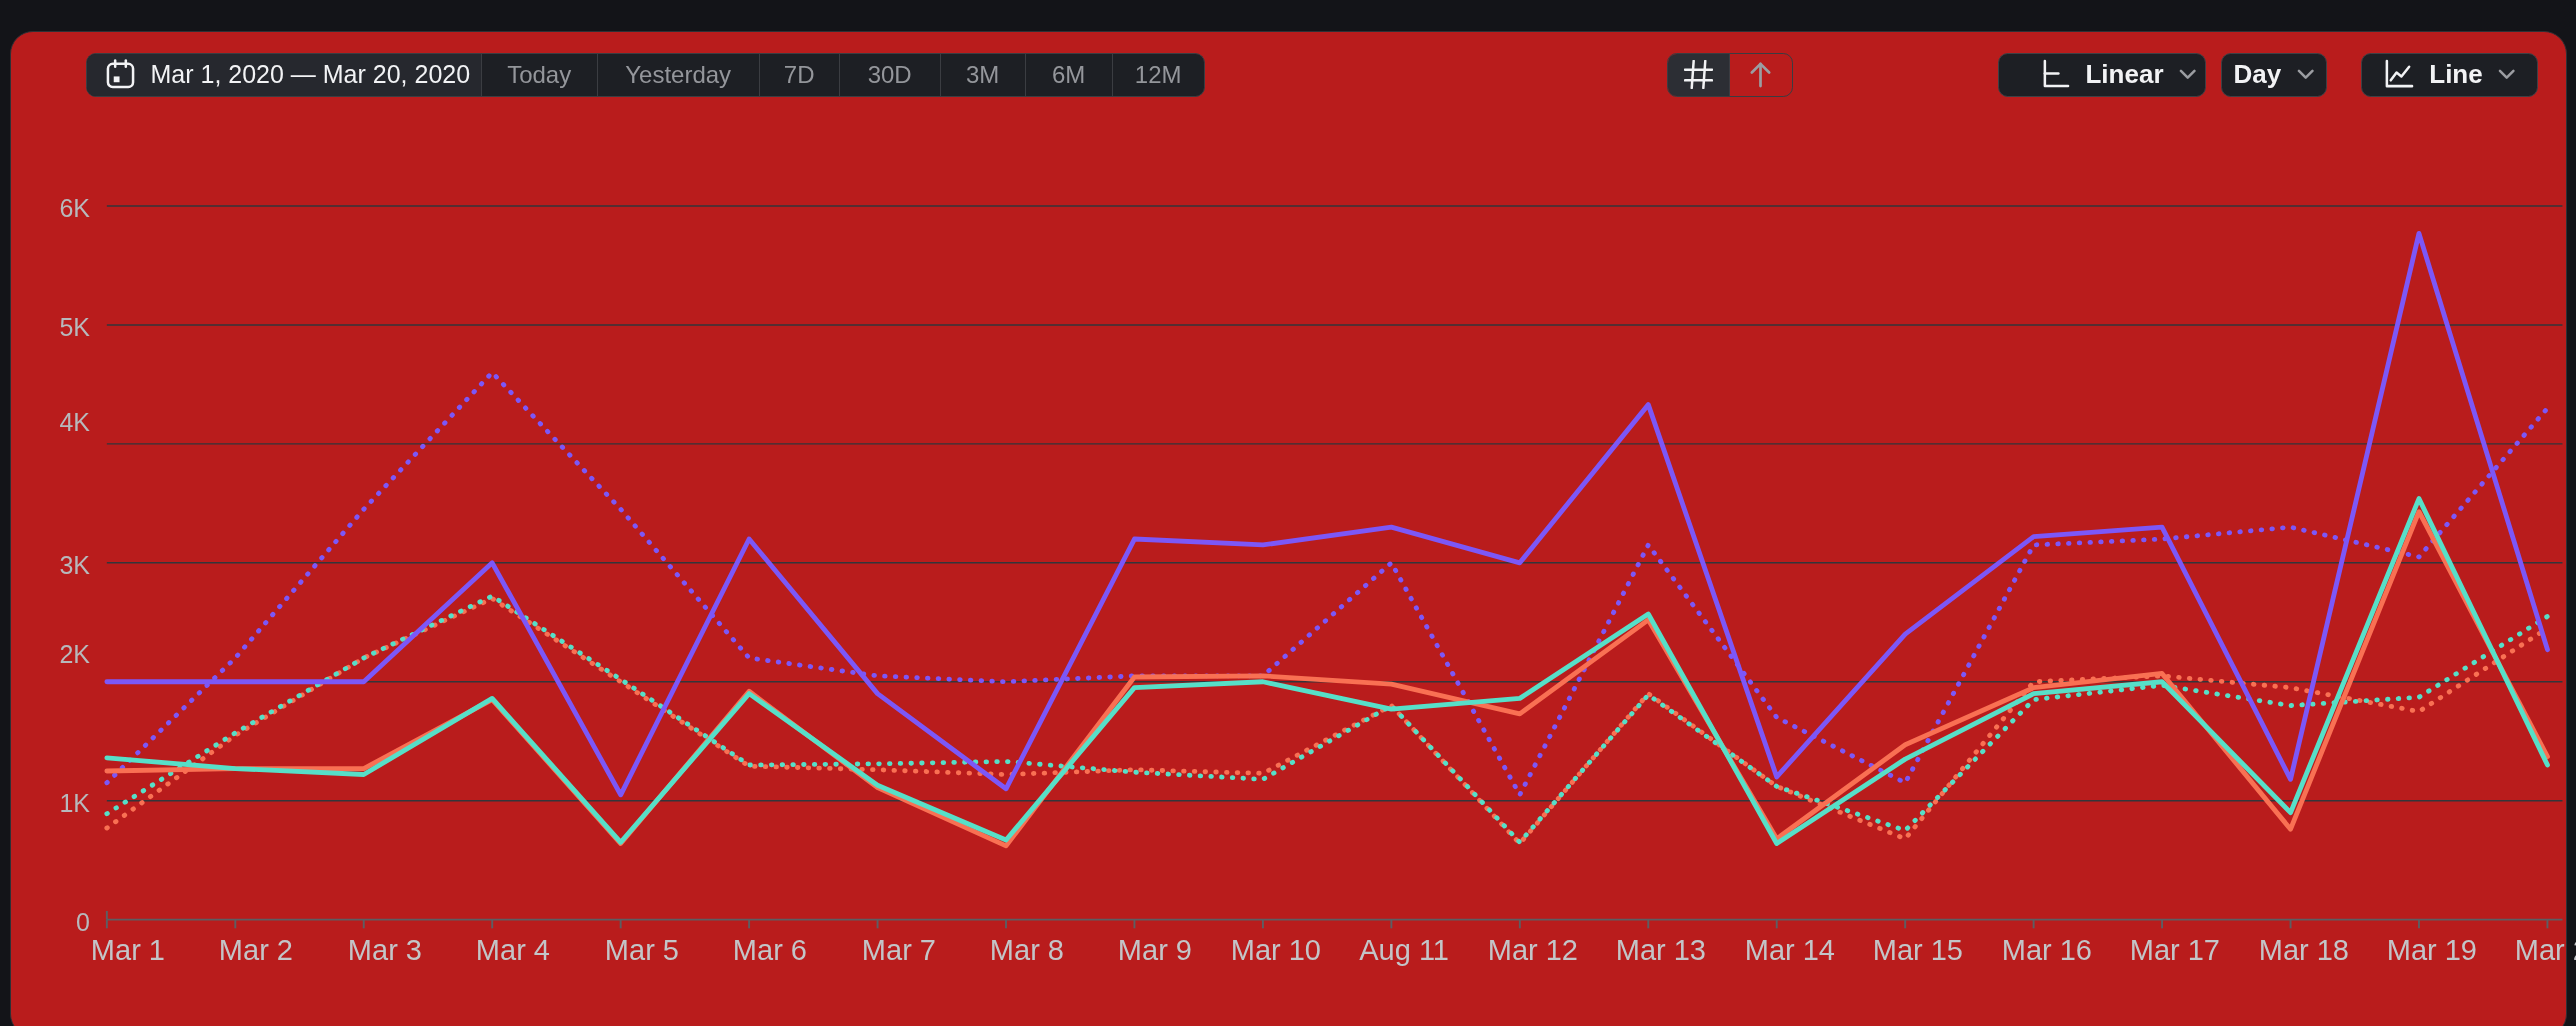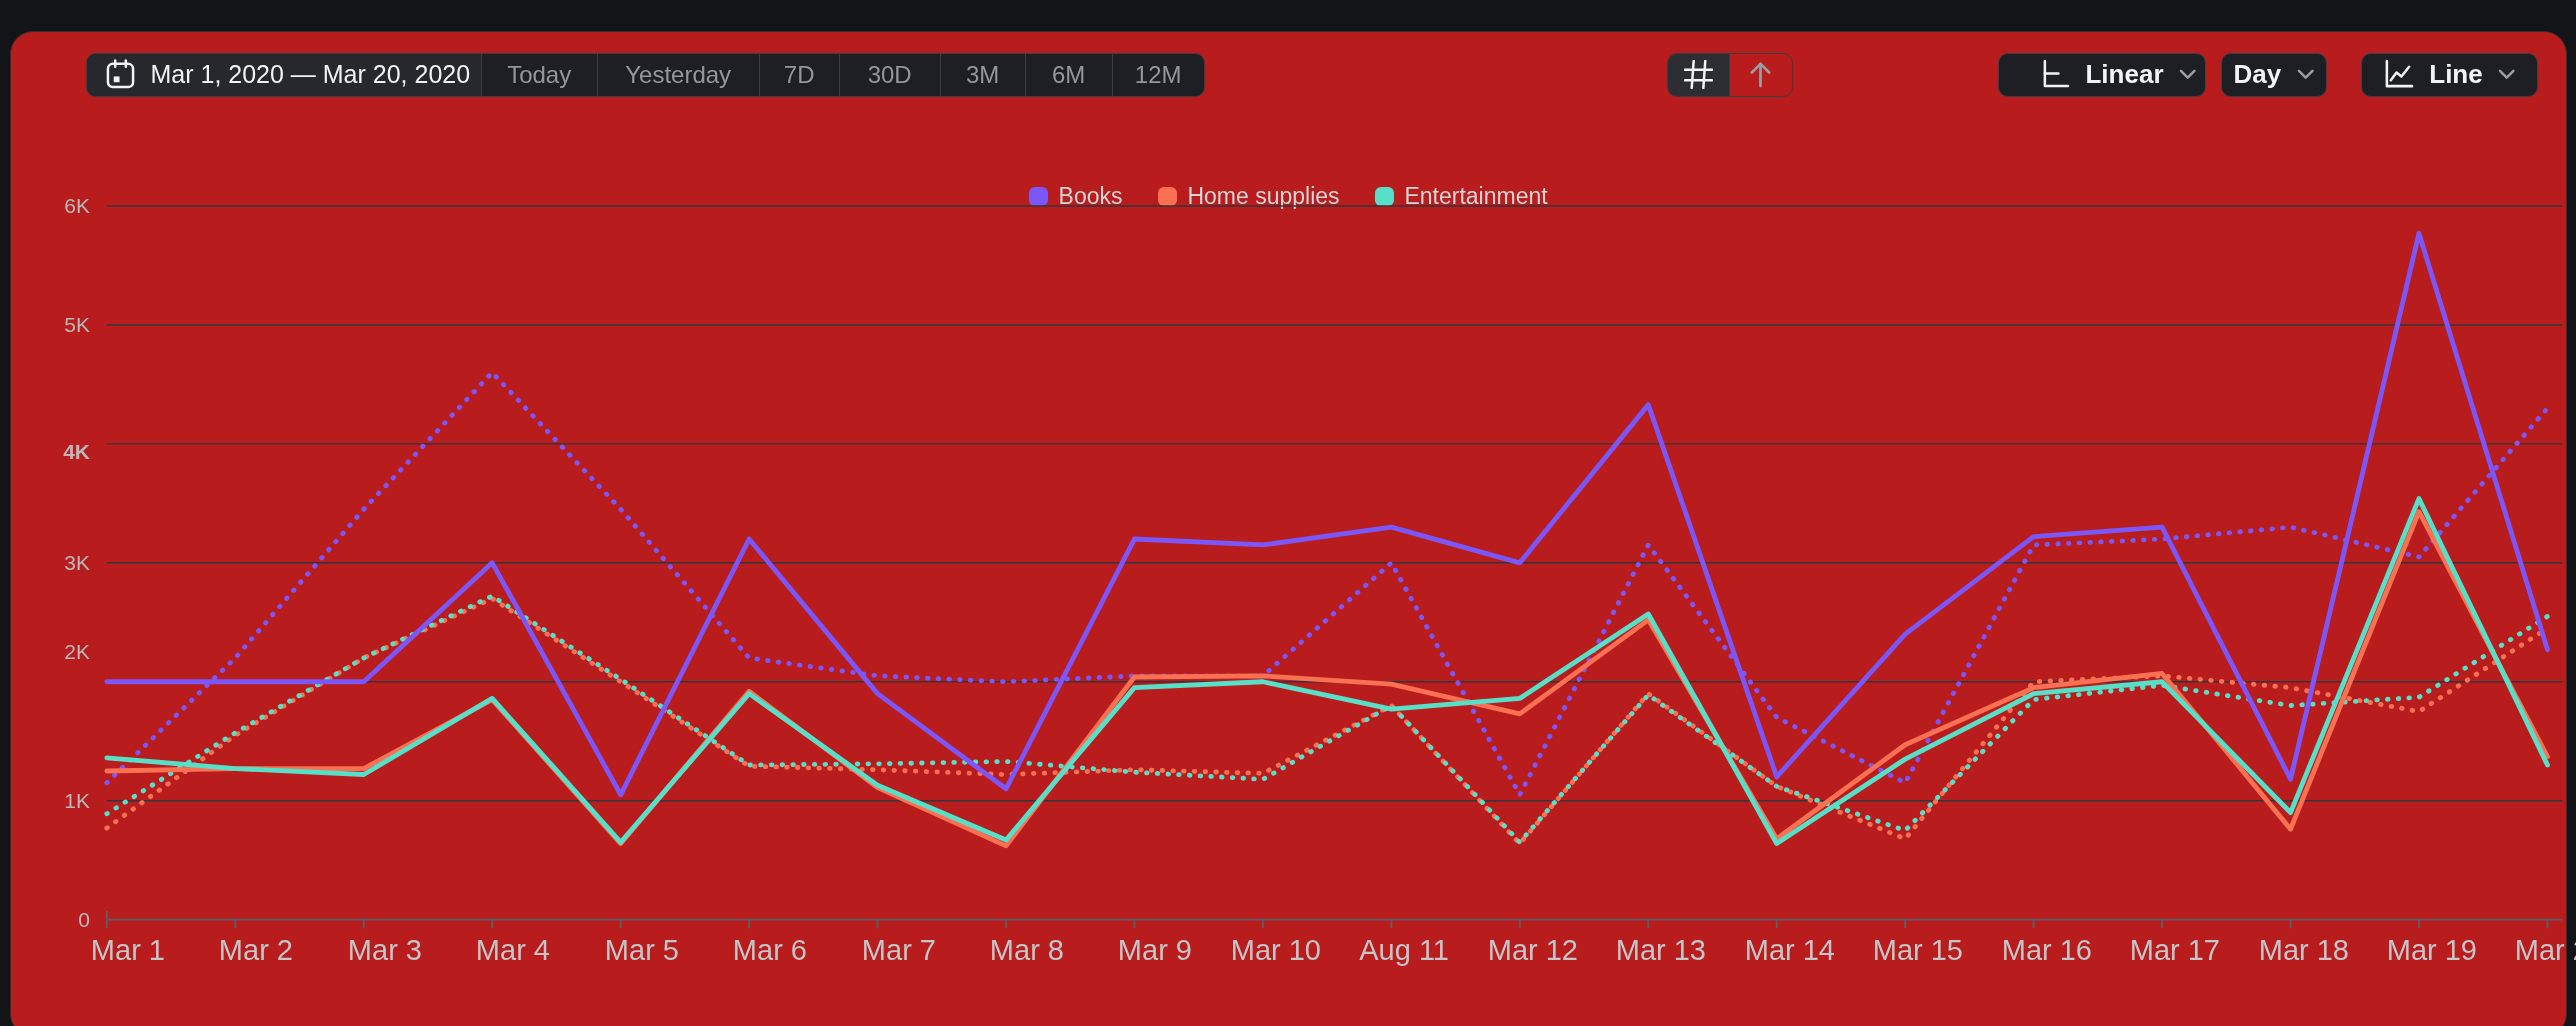--- a/index.html
+++ b/index.html
@@ -45,21 +45,21 @@
   #interval-drop { left:2210px; width:106px; }
   #type-drop { left:2350px; width:177px; }
   
   #legend { position:absolute; left:0; top:151px; width:100%; display:flex;
             justify-content:center; gap:35px; }
   .leg-item { display:flex; align-items:center; gap:10.6px; cursor:pointer; }
   .leg-swatch { width:19.3px; height:19.3px; border-radius:5.8px; }
   .leg-label { font-size:23px; color:#d2d4d7; }
   
   #chart-svg { position:absolute; left:0; top:0; width:2576px; height:1027px; }
-  .ylab { position:absolute; width:58px; text-align:right; font-size:21px; color:#b7b9bc; }
+  .ylab { position:absolute; width:58px; text-align:right; font-size:25px; color:#b7b9bc; }
   .xlab { position:absolute; width:116px; text-align:right; font-size:29px; color:#c3c5c8; }
   .icon-stroke { stroke:#f2f3f5; stroke-width:2.6; fill:none; stroke-linecap:round; stroke-linejoin:round; }
   .icon-gray   { stroke:#9b9da2; fill:none; stroke-linecap:round; stroke-linejoin:round; }
 </style>
 </head>
 <body>
 
 <div id="card">
 
   <div id="date-control" class="ctl">
@@ -132,34 +132,20 @@
         <polyline points="4,2 4,28 30,28" class="icon-stroke"></polyline>
         <polyline points="8,22 14,14 19,18 27,8" class="icon-stroke"></polyline>
       </svg>
     </span>
     <span>Line</span>
     <svg width="17.4" height="10.6" viewBox="0 0 18 11">
       <polyline points="2,2 9,9 16,2" class="icon-gray" stroke-width="2.6"></polyline>
     </svg>
   </div>
 
-  <div id="legend">
-      <div class="leg-item">
-        <span class="leg-swatch" style="background: rgb(124, 87, 247);"></span>
-        <span class="leg-label">Books</span>
-      </div>
-      <div class="leg-item">
-        <span class="leg-swatch" style="background: rgb(249, 112, 83);"></span>
-        <span class="leg-label">Home supplies</span>
-      </div>
-      <div class="leg-item">
-        <span class="leg-swatch" style="background: rgb(87, 223, 200);"></span>
-        <span class="leg-label">Entertainment</span>
-      </div>
-    </div>
 </div>
 
 <svg id="chart-svg" viewBox="0 0 2664 1062">
     <line x1="110.5" y1="828" x2="2650" y2="828" stroke="#33353a" stroke-width="1.5"></line>
     <line x1="110.5" y1="705" x2="2650" y2="705" stroke="#33353a" stroke-width="1.5"></line>
     <line x1="110.5" y1="582" x2="2650" y2="582" stroke="#33353a" stroke-width="1.5"></line>
     <line x1="110.5" y1="459" x2="2650" y2="459" stroke="#33353a" stroke-width="1.5"></line>
     <line x1="110.5" y1="336" x2="2650" y2="336" stroke="#33353a" stroke-width="1.5"></line>
     <line x1="110.5" y1="213" x2="2650" y2="213" stroke="#33353a" stroke-width="1.5"></line>
     <line x1="110.5" y1="951" x2="2650" y2="951" stroke="#5c5e63" stroke-width="2"></line>
@@ -189,21 +175,21 @@
     <polyline points="110.5,841.5 243.3,757.9 376.2,680.4 509.0,616.4 641.9,702.5 774.7,791.1 907.5,789.9 1040.4,787.4 1173.2,798.5 1306.1,805.9 1438.9,729.6 1571.7,871.0 1704.6,718.5 1837.4,813.2 1970.3,858.8 2103.1,723.5 2235.9,708.7 2368.8,729.6 2501.6,721.0 2634.5,637.4" fill="none" stroke="#57dfc8" stroke-width="5" stroke-linejoin="round" stroke-linecap="round" stroke-dasharray="0.6 10.5"></polyline>
     <polyline points="110.5,705.0 243.3,705.0 376.2,705.0 509.0,582.0 641.9,821.9 774.7,557.4 907.5,717.3 1040.4,815.7 1173.2,557.4 1306.1,563.5 1438.9,545.1 1571.7,582.0 1704.6,418.4 1837.4,803.4 1970.3,655.8 2103.1,554.9 2235.9,545.1 2368.8,805.9 2501.6,241.3 2634.5,671.8" fill="none" stroke="#7c57f7" stroke-width="5" stroke-linejoin="round" stroke-linecap="round"></polyline>
     <polyline points="110.5,797.3 243.3,794.8 376.2,794.8 509.0,723.5 641.9,872.3 774.7,714.8 907.5,814.5 1040.4,874.7 1173.2,700.1 1306.1,698.9 1438.9,707.5 1571.7,738.2 1704.6,641.0 1837.4,867.4 1970.3,770.2 2103.1,711.1 2235.9,696.4 2368.8,857.5 2501.6,529.1 2634.5,782.5" fill="none" stroke="#f97053" stroke-width="5" stroke-linejoin="round" stroke-linecap="round"></polyline>
     <polyline points="110.5,783.7 243.3,794.8 376.2,800.9 509.0,722.2 641.9,871.0 774.7,717.3 907.5,812.0 1040.4,868.6 1173.2,711.1 1306.1,705.0 1438.9,733.3 1571.7,722.2 1704.6,634.9 1837.4,872.3 1970.3,785.0 2103.1,717.3 2235.9,705.0 2368.8,840.3 2501.6,515.6 2634.5,791.1" fill="none" stroke="#57dfc8" stroke-width="5" stroke-linejoin="round" stroke-linecap="round"></polyline>
   </svg>
 <div id="axis-labels">
     <span class="ylab" style="left: 32px; top: 908px;">0</span>
     <span class="ylab" style="left: 32px; top: 789px;">1K</span>
     <span class="ylab" style="left: 32px; top: 640px;">2K</span>
     <span class="ylab" style="left: 32px; top: 551px;">3K</span>
-    <span class="ylab" style="left: 32px; top: 440px; font-weight: bold;">4K</span>
+    <span class="ylab" style="left: 32px; top: 408px;">4K</span>
     <span class="ylab" style="left: 32px; top: 313px;">5K</span>
     <span class="ylab" style="left: 32px; top: 194px;">6K</span>
     <span class="xlab" style="left: 49px; top: 934px;">Mar 1</span>
     <span class="xlab" style="left: 177px; top: 934px;">Mar 2</span>
     <span class="xlab" style="left: 306px; top: 934px;">Mar 3</span>
     <span class="xlab" style="left: 434px; top: 934px;">Mar 4</span>
     <span class="xlab" style="left: 563px; top: 934px;">Mar 5</span>
     <span class="xlab" style="left: 691px; top: 934px;">Mar 6</span>
     <span class="xlab" style="left: 820px; top: 934px;">Mar 7</span>
     <span class="xlab" style="left: 948px; top: 934px;">Mar 8</span>

